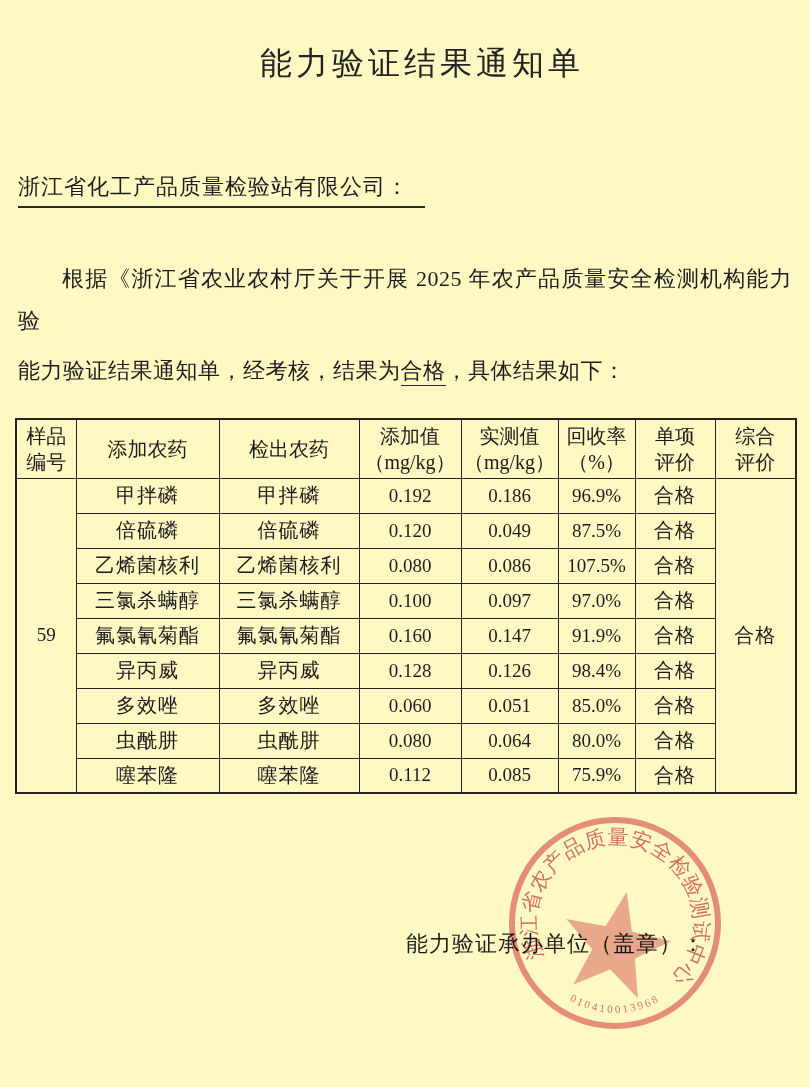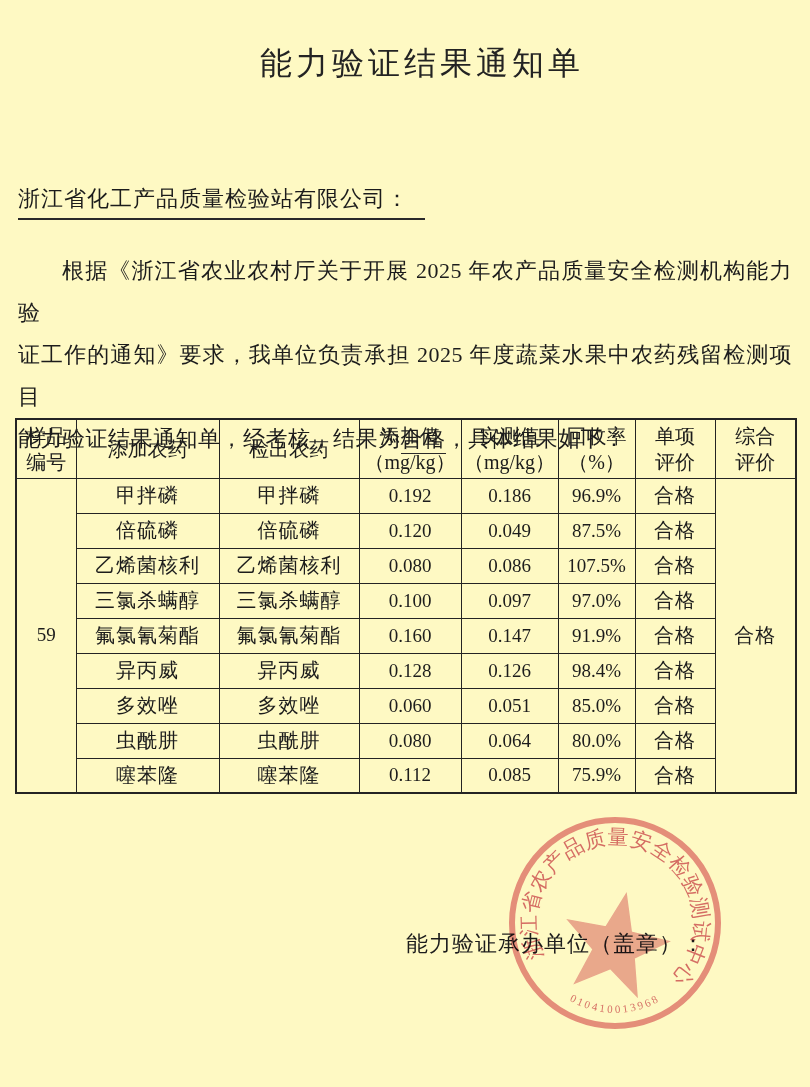--- a/index.html
+++ b/index.html
@@ -10,24 +10,24 @@
     font-family:"Liberation Serif","DejaVu Serif",serif;
   }
   .title{
     position:absolute;top:42px;left:0;width:100%;box-sizing:border-box;
     padding-left:34px;text-align:center;font-size:32px;font-weight:400;
     letter-spacing:4px;margin:0;color:#232323;
   }
   .recipient{position:absolute;top:172px;left:18px;font-size:22px;}
   .recipient-inner{
     display:inline-block;border-bottom:2px solid #2a2a2a;
-    padding:0 16px 4px 0;letter-spacing:1px;margin-top:12px;
+    padding:0 16px 4px 0;letter-spacing:1px;
   }
   .para{position:absolute;top:250px;left:18px;right:18px;font-size:22px;}
-  .pline{line-height:42px;letter-spacing:0.5px;}
+  .pline{line-height:42px;letter-spacing:0.5px;margin-top:8px;}
   .pline-justify{text-align:justify;text-align-last:justify;}
   .indent{text-indent:2em;}
   .u{border-bottom:1.6px solid #2a2a2a;padding-bottom:2px;}
   table.results{
     position:absolute;top:418px;left:15px;width:780px;
     border-collapse:collapse;table-layout:fixed;
     border:2.5px solid #242424;
   }
   .results th,.results td{
     border:1.4px solid #242424;text-align:center;vertical-align:middle;
@@ -52,21 +52,20 @@
 <div class="page">
 
   <h1 class="title">能力验证结果通知单</h1>
 
   <div class="recipient">
     <span class="recipient-inner">浙江省化工产品质量检验站有限公司：</span>
   </div>
 
   <div class="para">
     <div class="pline pline-justify indent">根据《浙江省农业农村厅关于开展 2025 年农产品质量安全检测机构能力验</div>
-    <div class="pline pline-justify">证工作的通知》要求，我单位负责承担 2025 年度蔬菜水果中农药残留检测项目</div>
     <div class="pline"><span>能力验证结果通知单，经考核，结果为</span><span class="u">合格</span><span>，具体结果如下：</span></div>
   </div>
 
   <table class="results">
     <colgroup>
       <col style="width:60px">
         <col style="width:143px">
         <col style="width:140px">
       <col style="width:102px">
         <col style="width:97px">

